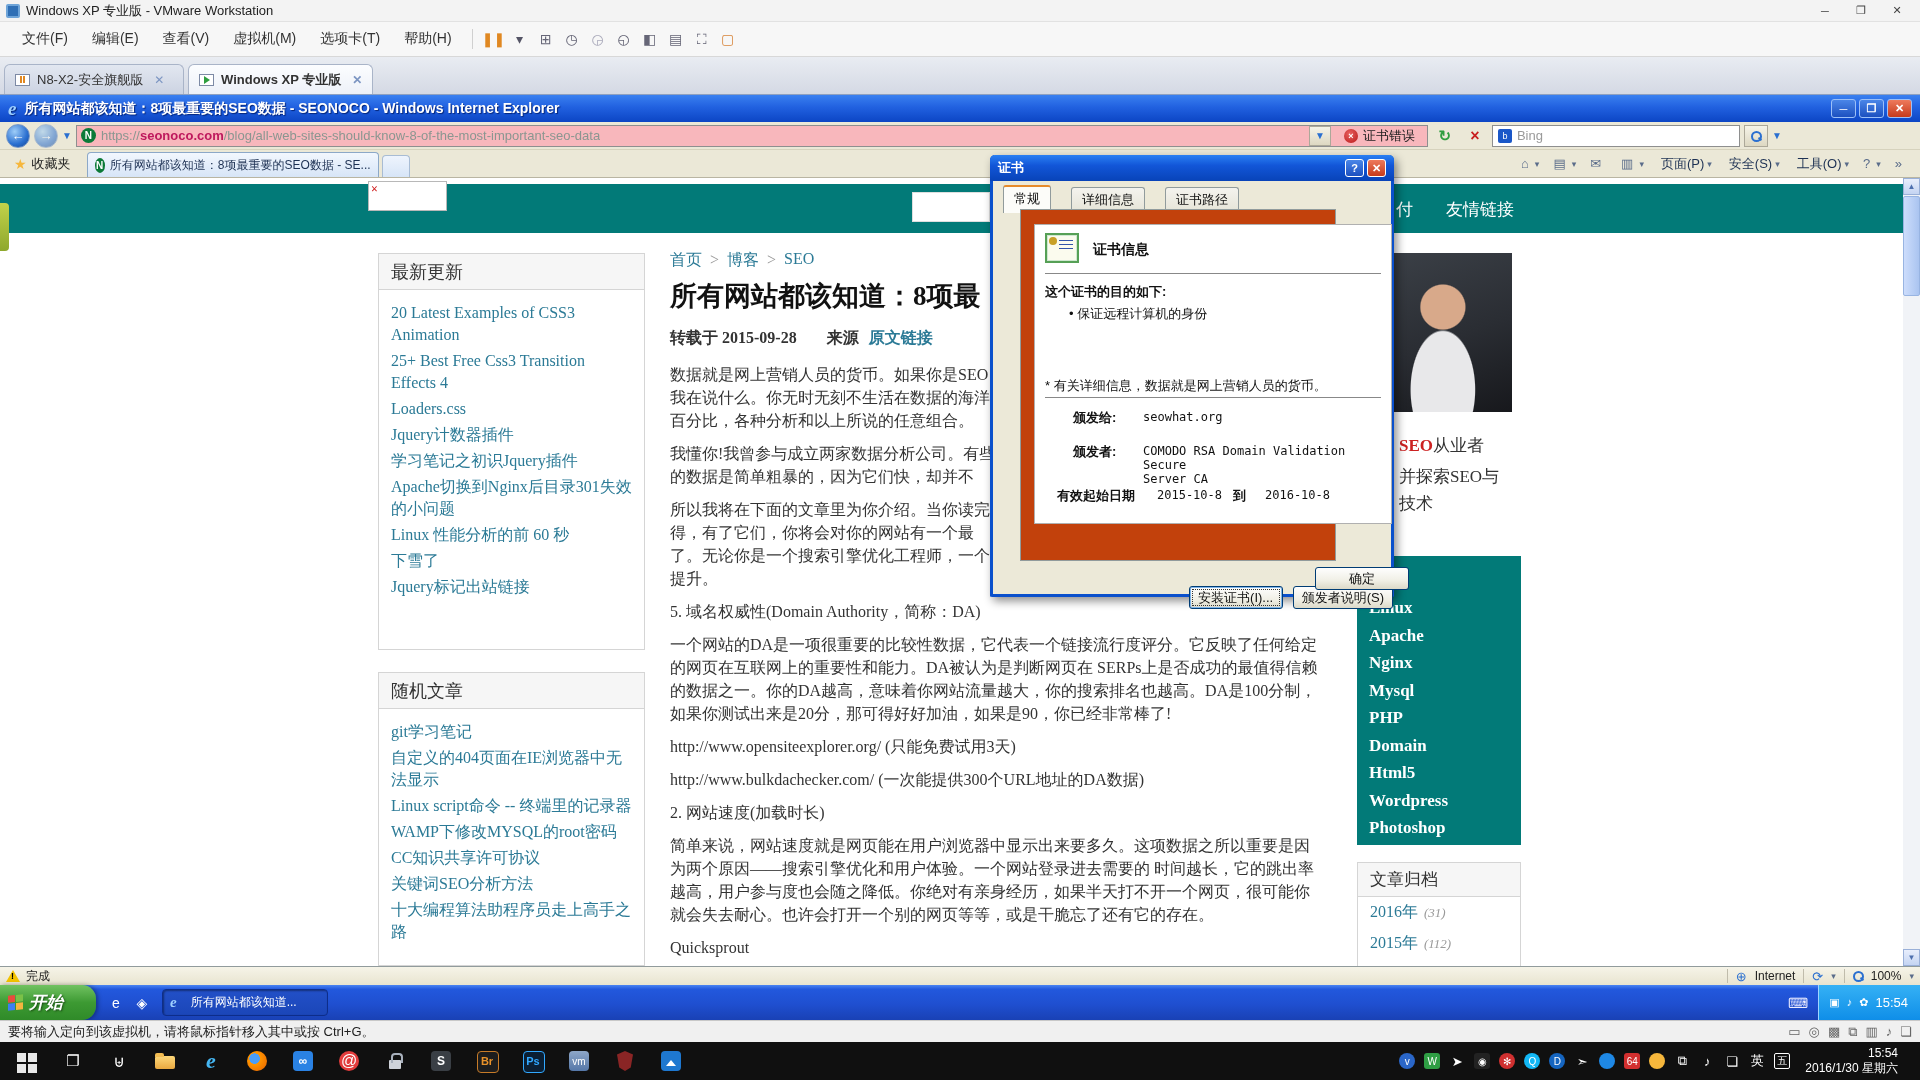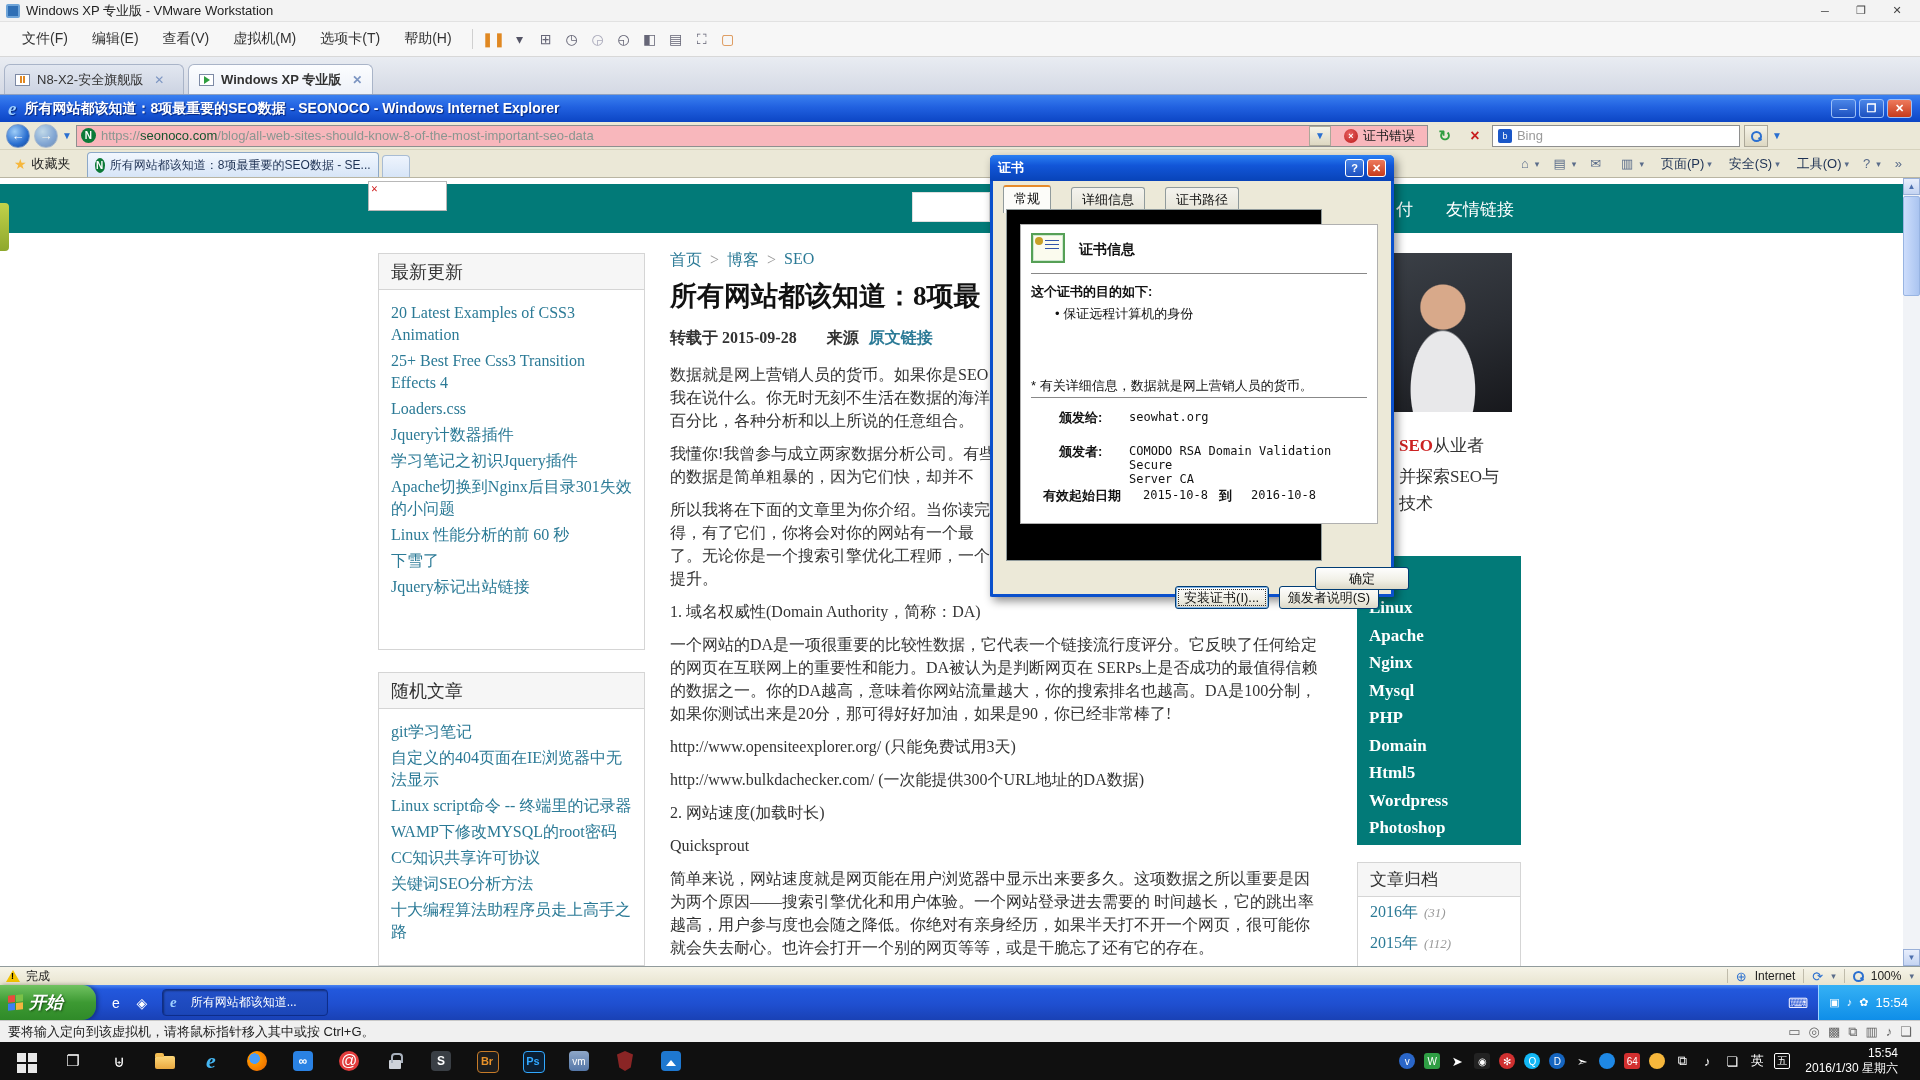--- a/index.html
+++ b/index.html
@@ -30,21 +30,21 @@
   .xp-btns{margin-left:auto;display:flex;gap:3px}
   .xp-btn{width:25px;height:19px;border:1px solid #9cc0f8;border-radius:3px;background:linear-gradient(180deg,#4a86e8,#1c50c0);color:#fff;font-size:11px;display:flex;align-items:center;justify-content:center;text-shadow:none}
   .xp-btn.close{background:linear-gradient(180deg,#ee7a5c,#c63a1c)}
   .ie-addr{position:absolute;left:0;top:122px;width:1920px;height:28px;background:#ebe8d7;border-bottom:1px solid #d6d2bd;display:flex;align-items:center;padding:0 6px;gap:4px}
   .nav-circle{width:24px;height:24px;border-radius:50%;background:radial-gradient(circle at 35% 30%,#9ecdf8,#2a6fd0 60%,#14448f);color:#fff;display:flex;align-items:center;justify-content:center;font-size:13px;border:1px solid #7798c8}
   .nav-circle.dis{opacity:.55}
   .addr-caret{color:#2a6fd0;font-size:10px}
   .addr-field{flex:0 0 auto;width:1352px;height:22px;background:#f8b7bc;border:1px solid #8e8f8f;display:flex;align-items:center;padding:0 4px;gap:5px;font-size:13px}
   .favicon-n{width:15px;height:15px;border-radius:50%;background:#0c7a38;color:#fff;font-size:10px;font-weight:bold;display:flex;align-items:center;justify-content:center}
   .url{white-space:nowrap;overflow:hidden;color:#8a9690}
-  .url b{color:#14532d;font-weight:normal}
+  .url b{color:#be185d;font-weight:bold}
   .addr-dd{margin-left:auto;width:22px;height:20px;background:linear-gradient(180deg,#f5f3e8,#ddd8c2);border:1px solid #aca899;display:flex;align-items:center;justify-content:center;color:#2a6fd0;font-size:10px}
   .cert-err{display:flex;align-items:center;gap:5px;padding:0 8px;font-size:13px;color:#222}
   .shield-x{width:14px;height:14px;border-radius:50%;background:radial-gradient(circle at 40% 35%,#e86060,#b81818);color:#fff;font-size:9px;font-weight:bold;display:flex;align-items:center;justify-content:center}
   .btn-refresh{width:26px;height:24px;display:flex;align-items:center;justify-content:center;color:#2f9e3f;font-weight:bold;font-size:15px;border:1px solid transparent}
   .btn-stop{width:26px;height:24px;display:flex;align-items:center;justify-content:center;color:#c81f1f;font-weight:bold;font-size:16px}
   .search-box{width:248px;height:22px;background:#fff;border:1px solid #8e8f8f;display:flex;align-items:center;gap:5px;padding:0 5px;font-size:13px;color:#9a9a9a}
   .bing-logo{width:14px;height:14px;background:#1a57c8;border-radius:2px;color:#fff;font-size:9px;display:flex;align-items:center;justify-content:center}
   .mag{position:relative;width:10px;height:10px}
   .mag::before{content:"";position:absolute;left:0;top:0;width:7px;height:7px;border:2px solid #2a6fd0;border-radius:50%}
   .mag::after{content:"";position:absolute;left:7px;top:7px;width:4px;height:2px;background:#2a6fd0;transform:rotate(45deg)}
@@ -99,21 +99,21 @@
 
   
   .dlg{position:absolute;left:990px;top:155px;width:404px;height:442px;background:#ece9d8;border:3px solid #0a50cc;border-top:none;border-radius:5px 5px 2px 2px;box-shadow:3px 4px 10px rgba(0,0,0,.45);z-index:50;font-size:13px;color:#111}
   .dlg-title{height:26px;margin:0 -3px;background:linear-gradient(180deg,#2a80f2 0%,#1256d8 40%,#0843b8 100%);border-radius:5px 5px 0 0;display:flex;align-items:center;padding:0 8px;color:#fff;font-weight:bold;font-size:13px}
   .dlg-btn{width:19px;height:18px;border:1px solid #fff;border-radius:3px;display:flex;align-items:center;justify-content:center;font-size:11px;font-weight:bold;color:#fff}
   .dlg-btn.help{background:linear-gradient(180deg,#4a86e8,#1c50c0);margin-left:auto;margin-right:3px}
   .dlg-btn.close{background:linear-gradient(180deg,#ee7a5c,#c63a1c)}
   .dlg-tabs{position:absolute;left:10px;top:32px;display:flex;gap:20px}
   .dtab{padding:3px 10px;border:1px solid #919b9c;border-bottom:none;border-radius:3px 3px 0 0;background:linear-gradient(180deg,#f4f3ee,#e4e2d4);font-size:13px}
   .dtab.active{background:#fcfcf9;border-top:2px solid #e68b2c;position:relative;top:-2px;padding-bottom:5px}
-  .dlg-page{position:absolute;left:13px;top:54px;width:316px;height:352px;background:#000000;border:1px solid #919b9c}
+  .dlg-page{position:absolute;left:27px;top:54px;width:316px;height:352px;background:#c2410c;border:1px solid #919b9c}
   .cert-box{position:absolute;left:13px;top:14px;width:358px;height:300px;background:#fff;border:1px solid #b0b0b0;padding:10px 12px}
   .cert-ico{position:absolute;left:10px;top:8px;width:34px;height:30px;background:#fbfbee;border:2px solid #56a056;box-shadow:inset 0 0 0 1px #cfe8cf}
   .cert-ico::before{content:"";position:absolute;left:2px;top:2px;width:8px;height:8px;border-radius:50%;background:#c8a028}
   .cert-ico::after{content:"";position:absolute;left:12px;top:5px;width:14px;height:10px;background:repeating-linear-gradient(180deg,#3355aa 0 1px,transparent 1px 4px)}
   .cert-info-t{position:absolute;left:58px;top:16px;font-weight:bold;font-size:14px}
   .cert-hr{position:absolute;left:10px;width:336px;border-top:1px solid #888}
   .cert-purpose{position:absolute;left:10px;top:58px;font-weight:bold}
   .cert-bullet{position:absolute;left:34px;top:80px}
   .cert-note{position:absolute;left:10px;top:152px}
   .fld-label{position:absolute;left:38px;font-weight:bold}
@@ -348,33 +348,33 @@
       <div>
           <div class="art-block body">数据就是网上营销人员的货币。如果你是SEO
 我在说什么。你无时无刻不生活在数据的海洋
 百分比，各种分析和以上所说的任意组合。</div>
           <div class="art-block body">我懂你!我曾参与成立两家数据分析公司。有些
 的数据是简单粗暴的，因为它们快，却并不</div>
           <div class="art-block body">所以我将在下面的文章里为你介绍。当你读完
 得，有了它们，你将会对你的网站有一个最
 了。无论你是一个搜索引擎优化工程师，一个
 提升。</div>
-          <div class="art-block h2">1. 域名权威性(Domain Authority，简称：DA)</div>
+          <div class="art-block h2">5. 域名权威性(Domain Authority，简称：DA)</div>
           <div class="art-block body">一个网站的DA是一项很重要的比较性数据，它代表一个链接流行度评分。它反映了任何给定
 的网页在互联网上的重要性和能力。DA被认为是判断网页在 SERPs上是否成功的最值得信赖
 的数据之一。你的DA越高，意味着你网站流量越大，你的搜索排名也越高。DA是100分制，
 如果你测试出来是20分，那可得好好加油，如果是90，你已经非常棒了!</div>
           <div class="art-block link">http://www.opensiteexplorer.org/ (只能免费试用3天)</div>
           <div class="art-block link">http://www.bulkdachecker.com/ (一次能提供300个URL地址的DA数据)</div>
           <div class="art-block h2">2. 网站速度(加载时长)</div>
-          <div class="art-block body">Quicksprout</div>
           <div class="art-block body">简单来说，网站速度就是网页能在用户浏览器中显示出来要多久。这项数据之所以重要是因
 为两个原因——搜索引擎优化和用户体验。一个网站登录进去需要的 时间越长，它的跳出率
 越高，用户参与度也会随之降低。你绝对有亲身经历，如果半天打不开一个网页，很可能你
 就会失去耐心。也许会打开一个别的网页等等，或是干脆忘了还有它的存在。</div>
+          <div class="art-block body">Quicksprout</div>
         </div>
     </div>
 
     <div class="sidebox" style="top:75px;height:397px">
       <div class="shead">最新更新</div>
       <div class="sbody">
           <div class="side-link">20 Latest Examples of CSS3 Animation</div>
           <div class="side-link">25+ Best Free Css3 Transition Effects 4</div>
           <div class="side-link">Loaders.css</div>
           <div class="side-link">Jquery计数器插件</div>

